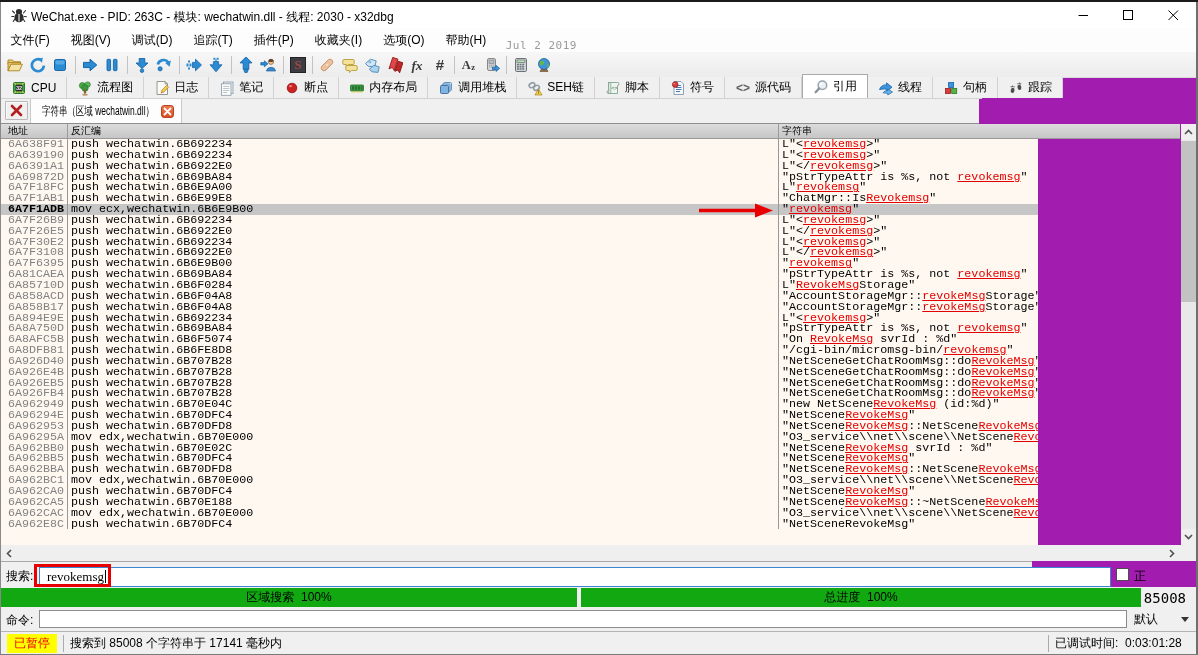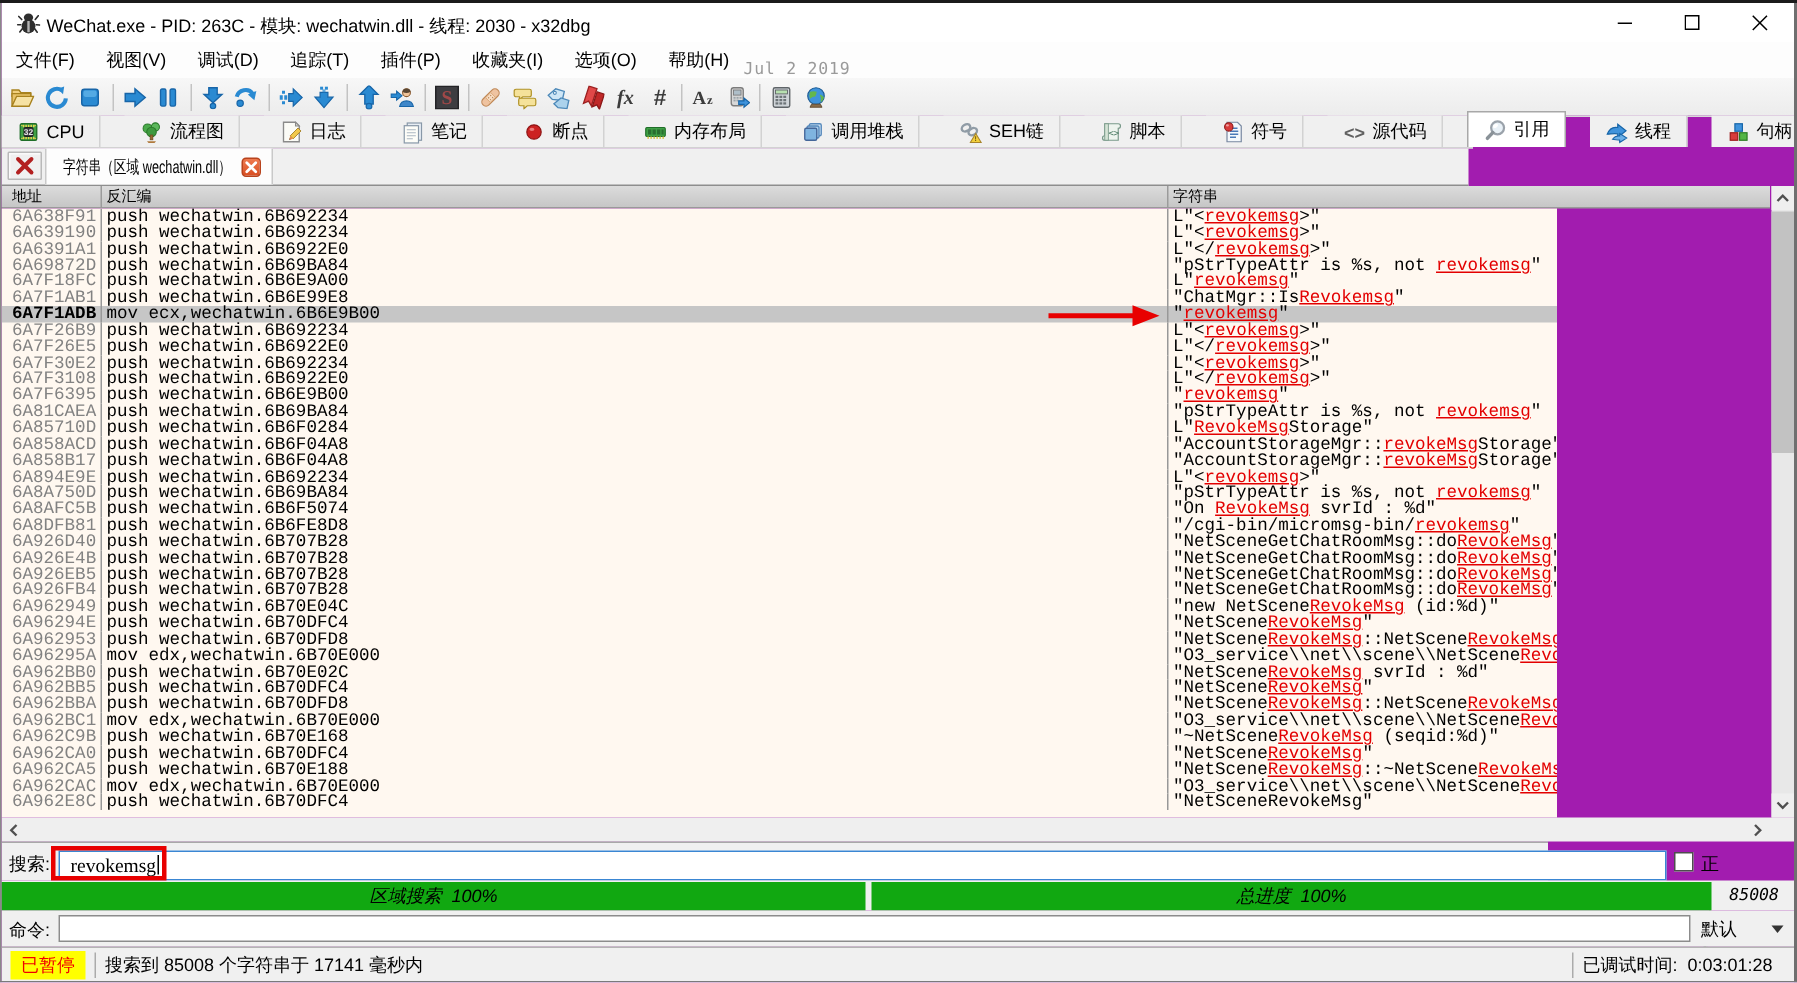--- a/index.html
+++ b/index.html
@@ -21,34 +21,34 @@
   .title-text { position:absolute; left:30px; top:7px; font-size:12px; white-space:pre; }
   .win-controls { position:absolute; right:0; top:0; height:26px; display:flex; }
   .wc-btn { width:45px; height:26px; display:flex; align-items:center; justify-content:center; }
 
   
   .menubar { left:1px; top:28px; width:1195px; height:24px; background:#fdfdfd;
              display:flex; align-items:flex-end; }
   .menu-item { padding:3px 9.5px; margin-left:2px; white-space:pre; }
   .menu-item:first-child { margin-left:0; }
   .menu-date { color:#9a9a9a; font-family:"DejaVu Sans Mono", monospace; font-size:11px;
-               letter-spacing:0.5px; }
+               margin-left:10px; letter-spacing:0.5px; }
 
   
   .toolbar { left:1px; top:52px; width:1195px; height:26px;
              background:linear-gradient(#f7f7f7,#ececec);
              border-bottom:1px solid #d9d9d9;
              display:flex; align-items:center; padding-left:6px; }
   .tbtn { width:16px; height:16px; margin-right:6.5px; flex:none; }
   .tbtn svg { display:block; width:16px; height:16px; }
   .tsep { width:1px; height:18px; background:#c3c3c3; margin:0 6px 0 0; flex:none; }
 
   
   .tabbar { left:1px; top:77px; width:981px; height:22px; background:#f0f0f0; display:flex;
-            align-items:flex-end; border-bottom:1px solid #d2d2d2;gap:16px; }
+            align-items:flex-end; border-bottom:1px solid #d2d2d2; }
   .vtab { height:21px; display:flex; align-items:center; justify-content:center;
           background:#f0f0f0; border-right:1px solid #d2d2d2; padding:0 10px; }
   .vtab svg { width:16px; height:16px; margin-right:4px; flex:none; }
   .vtab .vlab { white-space:pre; }
   .vtab.active { background:#ffffff; height:24px; margin-top:-1px;
                  border:1px solid #a8a8a8; border-bottom:none; z-index:3; }
   .tabbar-rest { flex:1; height:21px; border-right:none; }
 
   
   .doctabs { left:1px; top:99px; width:978px; height:25px; background:#f0f0f0;
@@ -105,26 +105,26 @@
   .search-label { position:absolute; left:5px; top:6px; }
   .search-input { position:absolute; left:38px; top:4.5px; width:1072px; height:20px;
                   background:#ffffff; border:1px solid #3a86d3; display:flex; align-items:center;
                   padding-left:7px; font-family:"Liberation Serif", serif; font-size:13px; }
   .caret { display:inline-block; width:1px; height:13px; background:#000; margin-left:1px; }
   .regex-box { position:absolute; left:1115px; top:6px; width:13px; height:13px;
                background:#fff; border:1px solid #4e4e4e; }
   .regex-label { position:absolute; left:1133px; top:6px; }
 
   
-  .progressrow { left:1px; top:587px; width:1195px; height:20px; background:#f0f0f0;font-style:italic; }
+  .progressrow { left:1px; top:587px; width:1195px; height:20px; background:#f0f0f0; }
   .pbar { position:absolute; top:1px; height:18.5px; background:#11a811;
           display:flex; align-items:center; justify-content:center; white-space:pre; }
   .pbar1 { left:0; width:576px; }
   .pbar2 { left:580px; width:560px; }
-  .pcount { position:absolute; right:10px; top:3px; font-size:11px;
+  .pcount { position:absolute; right:10px; top:3px; font-size:14px;
             font-family:"DejaVu Sans Mono", monospace; }
 
   
   .commandrow { left:1px; top:607px; width:1195px; height:24px; background:#f0f0f0; }
   .cmd-label { position:absolute; left:5px; top:5px; }
   .cmd-input { position:absolute; left:38px; top:3px; width:1088px; height:18px;
                background:#fff; border:1px solid #8c8c8c; }
   .cmd-combo { position:absolute; left:1130px; top:3px; width:62px; height:18px;
                display:flex; align-items:center; }
   .combo-label { margin-left:3px; }
@@ -604,21 +604,20 @@
       <div class="trow"><div class="td-addr">6A926EB5</div><div class="td-disasm">push wechatwin.6B707B28</div><div class="td-str"><span>"NetSceneGetChatRoomMsg::do</span><span class="hl">RevokeMsg</span><span>"</span></div></div>
       <div class="trow"><div class="td-addr">6A926FB4</div><div class="td-disasm">push wechatwin.6B707B28</div><div class="td-str"><span>"NetSceneGetChatRoomMsg::do</span><span class="hl">RevokeMsg</span><span>"</span></div></div>
       <div class="trow"><div class="td-addr">6A962949</div><div class="td-disasm">push wechatwin.6B70E04C</div><div class="td-str"><span>"new NetScene</span><span class="hl">RevokeMsg</span><span> (id:%d)"</span></div></div>
       <div class="trow"><div class="td-addr">6A96294E</div><div class="td-disasm">push wechatwin.6B70DFC4</div><div class="td-str"><span>"NetScene</span><span class="hl">RevokeMsg</span><span>"</span></div></div>
       <div class="trow"><div class="td-addr">6A962953</div><div class="td-disasm">push wechatwin.6B70DFD8</div><div class="td-str"><span>"NetScene</span><span class="hl">RevokeMsg</span><span>::NetScene</span><span class="hl">RevokeMsg</span><span>"</span></div></div>
       <div class="trow"><div class="td-addr">6A96295A</div><div class="td-disasm">mov edx,wechatwin.6B70E000</div><div class="td-str"><span>"O3_service\\net\\scene\\NetScene</span><span class="hl">RevokeMsg</span><span>.cpp"</span></div></div>
       <div class="trow"><div class="td-addr">6A962BB0</div><div class="td-disasm">push wechatwin.6B70E02C</div><div class="td-str"><span>"NetScene</span><span class="hl">RevokeMsg</span><span> svrId : %d"</span></div></div>
       <div class="trow"><div class="td-addr">6A962BB5</div><div class="td-disasm">push wechatwin.6B70DFC4</div><div class="td-str"><span>"NetScene</span><span class="hl">RevokeMsg</span><span>"</span></div></div>
       <div class="trow"><div class="td-addr">6A962BBA</div><div class="td-disasm">push wechatwin.6B70DFD8</div><div class="td-str"><span>"NetScene</span><span class="hl">RevokeMsg</span><span>::NetScene</span><span class="hl">RevokeMsg</span><span>"</span></div></div>
       <div class="trow"><div class="td-addr">6A962BC1</div><div class="td-disasm">mov edx,wechatwin.6B70E000</div><div class="td-str"><span>"O3_service\\net\\scene\\NetScene</span><span class="hl">RevokeMsg</span><span>.cpp"</span></div></div>
-      <div class="trow"><div class="td-addr">6A962C9B</div><div class="td-disasm">push wechatwin.6B70E168</div><div class="td-str"><span>"~NetScene</span><span class="hl">RevokeMsg</span><span> (seqid:%d)"</span></div></div>
       <div class="trow"><div class="td-addr">6A962CA0</div><div class="td-disasm">push wechatwin.6B70DFC4</div><div class="td-str"><span>"NetScene</span><span class="hl">RevokeMsg</span><span>"</span></div></div>
       <div class="trow"><div class="td-addr">6A962CA5</div><div class="td-disasm">push wechatwin.6B70E188</div><div class="td-str"><span>"NetScene</span><span class="hl">RevokeMsg</span><span>::~NetScene</span><span class="hl">RevokeMsg</span><span>"</span></div></div>
       <div class="trow"><div class="td-addr">6A962CAC</div><div class="td-disasm">mov edx,wechatwin.6B70E000</div><div class="td-str"><span>"O3_service\\net\\scene\\NetScene</span><span class="hl">RevokeMsg</span><span>.cpp"</span></div></div>
       <div class="trow"><div class="td-addr">6A962E8C</div><div class="td-disasm">push wechatwin.6B70DFC4</div><div class="td-str"><span>"NetSceneRevokeMsg"</span></div></div>
     </div>
 
   <div class="abs vscroll">
     <div class="vs-btn vs-up">
       <svg width="9" height="6" viewBox="0 0 9 6">
           <path d="M1 5 L4.5 1.5 L8 5" fill="none" stroke="#505050" stroke-width="1.6"></path>

